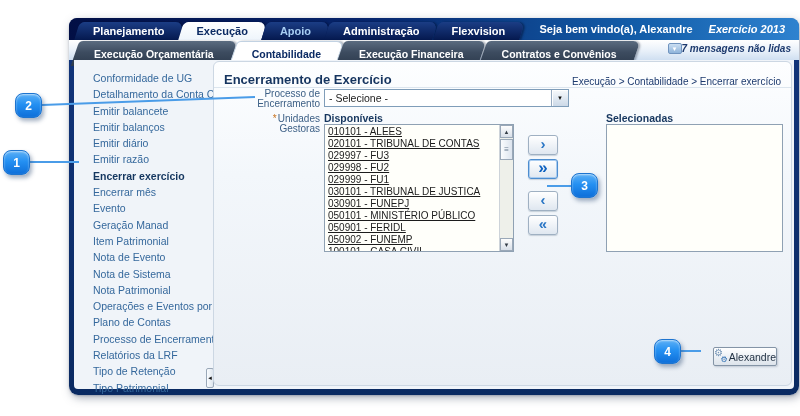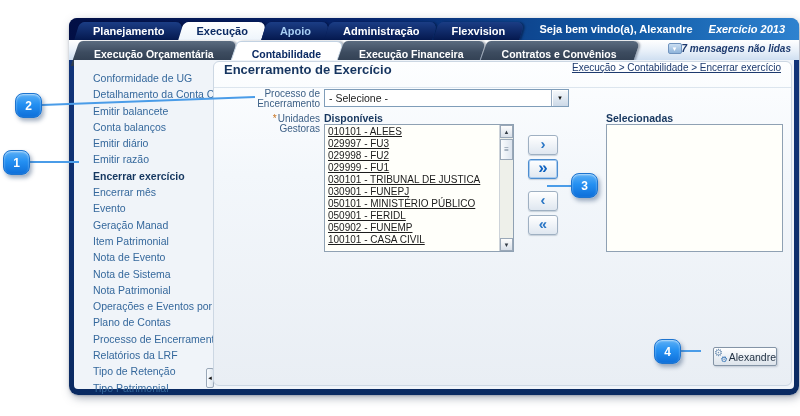--- a/index.html
+++ b/index.html
@@ -50,24 +50,24 @@
   .sidebar li { font-size:10.5px; color:#35689c; line-height:16.3px; white-space:nowrap; cursor:pointer; }
   .sidebar li.active { font-weight:bold; color:#14365f; }
   .collapse-handle { position:absolute; left:132px; top:308px; width:8px; height:20px;
     background:linear-gradient(90deg,#fafcfe,#dde5ee); border:1px solid #9aa8b8; border-radius:2px;
     display:flex; align-items:center; justify-content:center; font-size:7px; color:#111; cursor:pointer; }
 
   
   .panel { position:absolute; left:139px; top:1px; right:2px; bottom:3px;
     background:linear-gradient(180deg,#fdfeff 0%, #f3f7fb 35%, #e9eef4 100%);
     border:1px solid #ccd7e3; border-radius:6px; }
-  .panel-header { height:26px; display:flex; justify-content:space-between; align-items:flex-start;
+  .panel-header { height:26px; display:flex; justify-content:space-between; align-items:flex-end;
     padding:0 10px; border-bottom:1px solid #dce5ee; }
   .panel-title { font-size:13px; font-weight:bold; color:#15345f; }
-  .breadcrumb { font-size:10px; color:#1d3a6e; cursor:pointer;text-decoration:underline; }
+  .breadcrumb { font-size:10px; color:#1d3a6e; cursor:pointer; }
 
   .flabel { position:absolute; left:20px; width:86px; text-align:right;
     font-size:10px; line-height:10px; color:#3c5f85; }
   .req { color:#c8731f; margin-right:1px; }
   .list-header { position:absolute; font-size:10.5px; font-weight:bold; color:#16365e; }
 
   .select { position:absolute; left:110px; top:27px; width:245px; height:18px;
     background:#ffffff; border:1px solid #7f9db9; display:flex; cursor:pointer; }
   .select-value { flex:1; font-size:10.5px; color:#222222; padding:2px 0 0 4px; overflow:hidden; }
   .select-btn { width:17px; border-left:1px solid #96aac0;
@@ -172,21 +172,21 @@
       </div>
     </div>
 
     <div class="body">
 
       <div class="sidebar">
         <ul>
           <li>Conformidade de UG</li>
           <li>Detalhamento da Conta Contábil</li>
           <li>Emitir balancete</li>
-          <li>Conta balanços</li>
+          <li>Emitir balanços</li>
           <li>Emitir diário</li>
           <li>Emitir razão</li>
           <li class="active">Encerrar exercício</li>
           <li>Encerrar mês</li>
           <li>Evento</li>
           <li>Geração Manad</li>
           <li>Item Patrimonial</li>
           <li>Nota de Evento</li>
           <li>Nota de Sistema</li>
           <li>Nota Patrimonial</li>
@@ -216,20 +216,21 @@
         </div>
 
         <div class="flabel" style="top:52px;"><span class="req">*</span><span>Unidades Gestoras</span></div>
 
         <div class="list-header" style="left:110px; top:50px;">Disponíveis</div>
         <div class="list-header" style="left:392px; top:50px;">Selecionadas</div>
 
         <div class="listbox avail">
           <div class="list-items">
             <div>010101 - ALEES</div>
+            <div>020101 - TRIBUNAL DE CONTAS</div>
             <div>029997 - FU3</div>
             <div>029998 - FU2</div>
             <div>029999 - FU1</div>
             <div>030101 - TRIBUNAL DE JUSTICA</div>
             <div>030901 - FUNEPJ</div>
             <div>050101 - MINISTÉRIO PÚBLICO</div>
             <div>050901 - FERIDL</div>
             <div>050902 - FUNEMP</div>
             <div>100101 - CASA CIVIL</div>
           </div>

